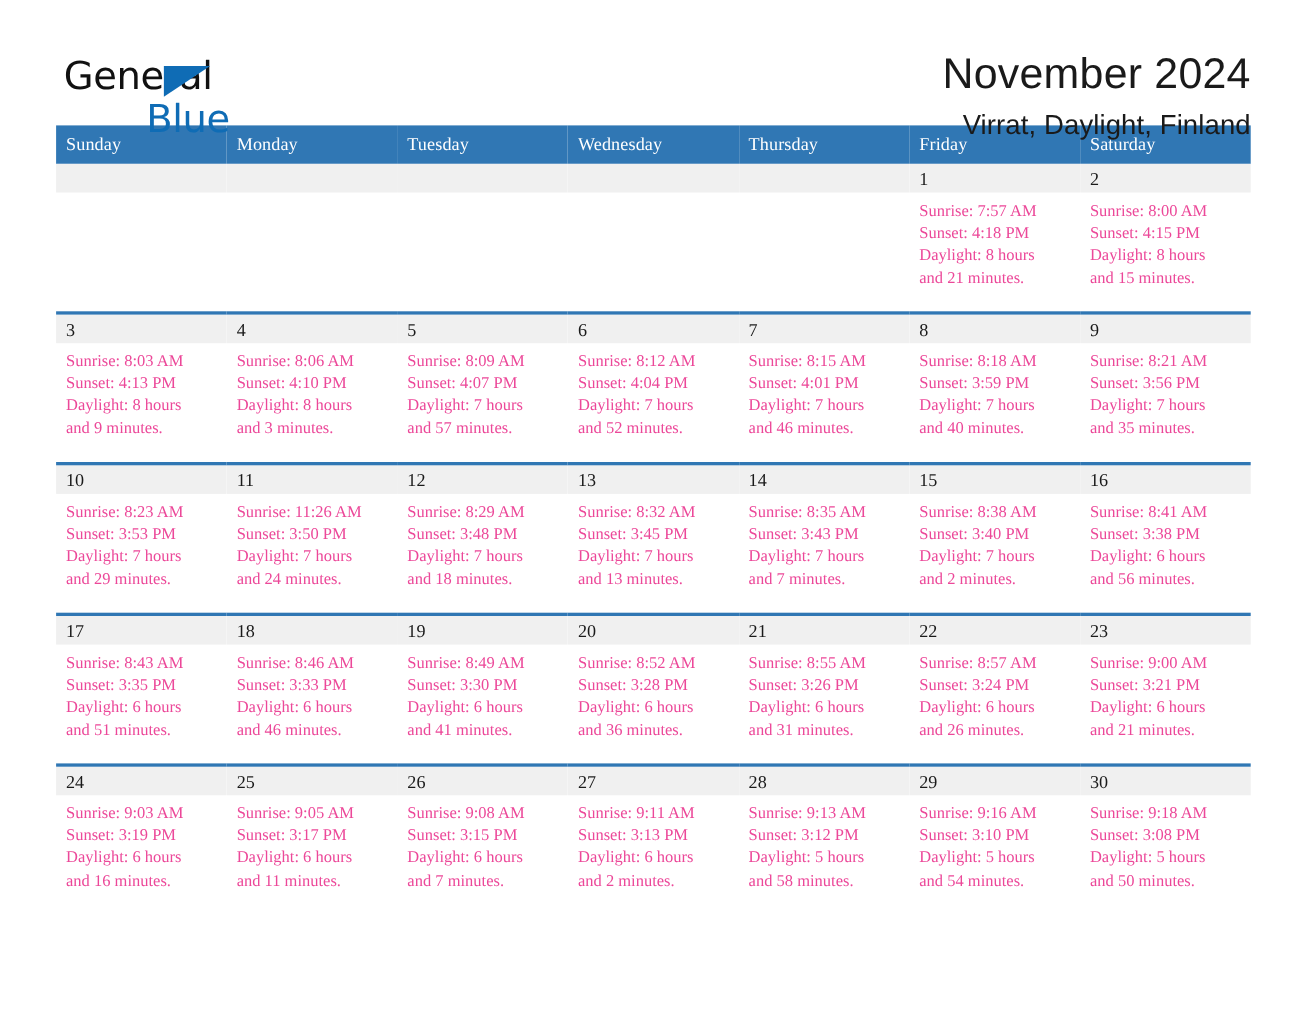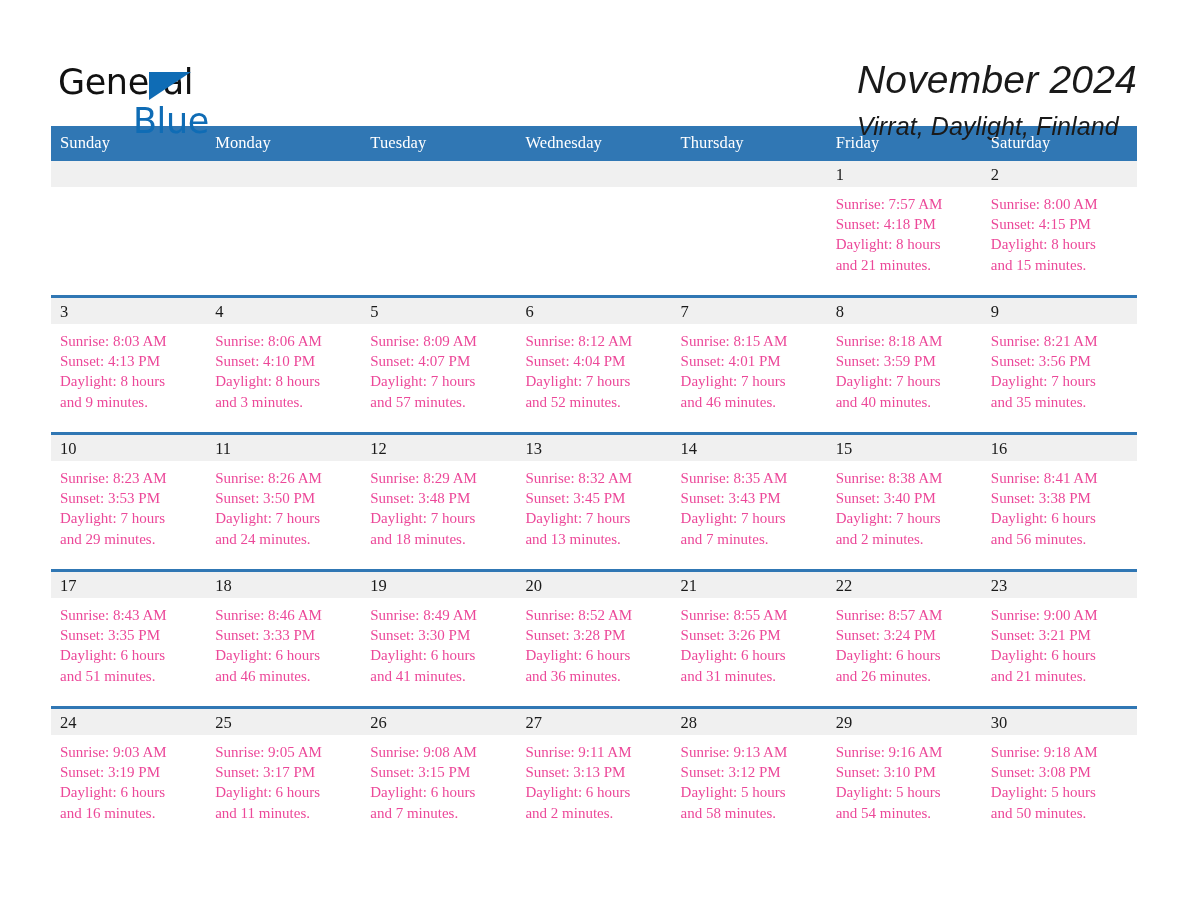--- a/index.html
+++ b/index.html
@@ -12,21 +12,21 @@
     height: 918px;
     font-family: "Liberation Sans", sans-serif;
     color: #000000;
     overflow: hidden;
   }
   .page {
     position: relative;
     width: 1188px;
     height: 918px;
     box-sizing: border-box;
-    padding: 12px 51px;
+    padding: 0 51px;
   }
 
   
   .header {
     display: flex;
     align-items: flex-start;
     justify-content: space-between;
     padding-top: 44px;
     height: 114px;
     box-sizing: border-box;
@@ -62,23 +62,22 @@
     left: 82px;
     top: 48px;
     font-size: 35px;
     letter-spacing: -0.4px;
     color: #0f6cb5;
     font-family: "DejaVu Sans", sans-serif;
     font-weight: 400;
     line-height: 1;
   }
   .titles {
-    text-align: left;
+    text-align: right;
     padding-top: 2px;
-    font-style: italic;
   }
   .month-title {
     font-size: 39px;
     font-weight: 400;
     color: #1a1a1a;
     line-height: 1.12;
     letter-spacing: 0.2px;
   }
   .location {
     font-size: 25px;
@@ -321,21 +320,21 @@
                 <div>Sunset: 3:53 PM</div>
                 <div>Daylight: 7 hours</div>
                 <div>and 29 minutes.</div>
               </div>
             </div>
           </td>
           <td>
             <div class="cell">
               <div class="daynum-band">11</div>
               <div class="details">
-                <div>Sunrise: 8:26 AM</div>
+                <div>Sunrise: 11:26 AM</div>
                 <div>Sunset: 3:50 PM</div>
                 <div>Daylight: 7 hours</div>
                 <div>and 24 minutes.</div>
               </div>
             </div>
           </td>
           <td>
             <div class="cell">
               <div class="daynum-band">12</div>
               <div class="details">

